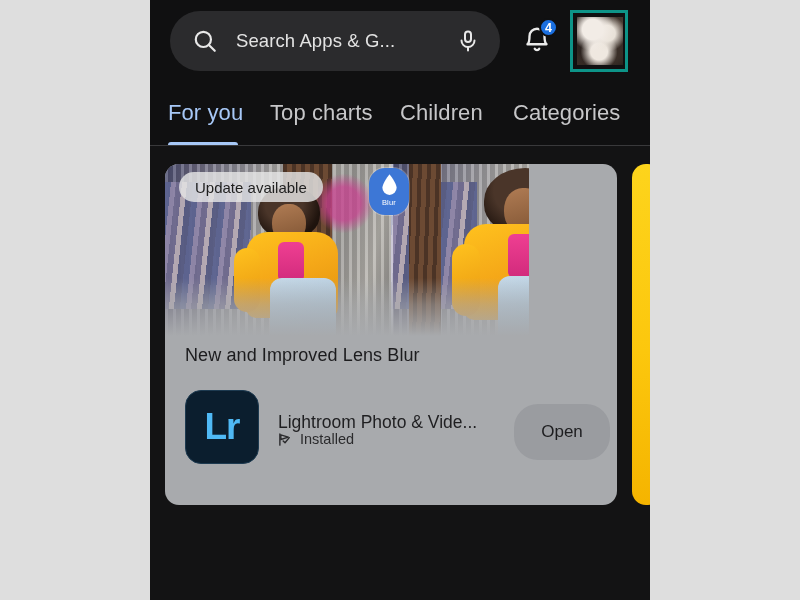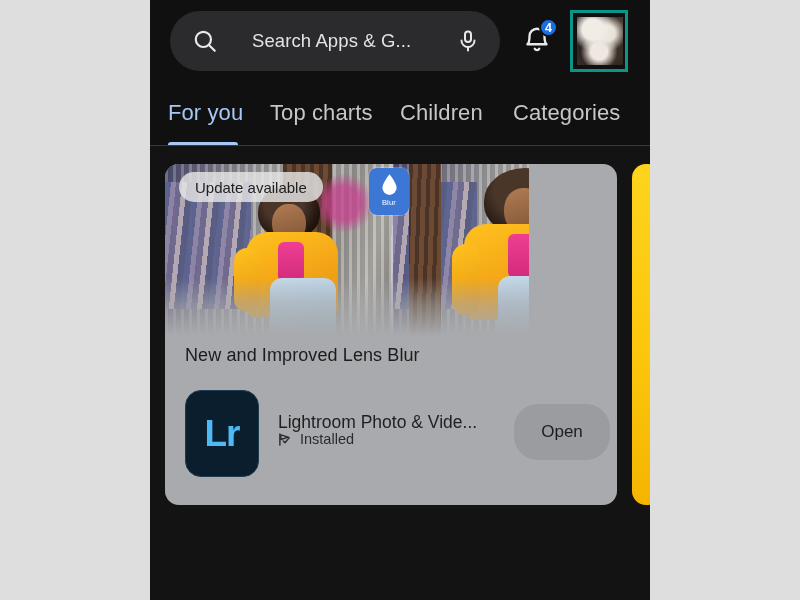--- a/index.html
+++ b/index.html
@@ -51,21 +51,21 @@
     align-items: center;
     box-sizing: border-box;
     padding: 0 16px;
   }
 
   .search-icon { width: 26px; height: 26px; flex: 0 0 auto; margin-left: 6px;}
   .search-icon svg { display:block; }
 
   .search-text {
     flex: 1 1 auto;
-    margin-left: 34px;
+    margin-left: 18px;
     color: #e3e3e3;
     font-size: 18.5px;
     letter-spacing: 0.1px;
     white-space: nowrap;
     overflow: hidden;
   }
 
   .mic-icon { width: 24px; height: 26px; flex: 0 0 auto; margin-right: 4px;}
   .mic-icon svg { display:block; }
 
@@ -309,21 +309,21 @@
     align-items: center;
     white-space: nowrap;
   }
 
   .blur-badge {
     position: absolute;
     left: 204px;
     top: 4px;
     width: 40px;
     height: 47px;
-    border-radius: 8px;
+    border-radius: 16px;
     background: #3d77d6;
     box-shadow: 0 0 0 1px rgba(255,255,255,0.25);
     display: flex;
     flex-direction: column;
     align-items: center;
     justify-content: flex-start;
     padding-top: 5px;
     box-sizing: border-box;
   }
   .blur-badge .drop { width: 19px; height: 23px; }
@@ -343,21 +343,21 @@
     color: #1c1c1e;
     letter-spacing: 0.1px;
     white-space: nowrap;
   }
 
   .app-icon {
     position: absolute;
     left: 20px;
     top: 226px;
     width: 74px;
-    height: 87px;
+    height: 74px;
     border-radius: 16px;
     background: #0b1e2e;
     border: 1px solid #1d3a50;
     box-sizing: border-box;
     display: flex;
     align-items: center;
     justify-content: center;
     color: #4fb9f5;
     font-size: 37px;
     font-weight: 700;

